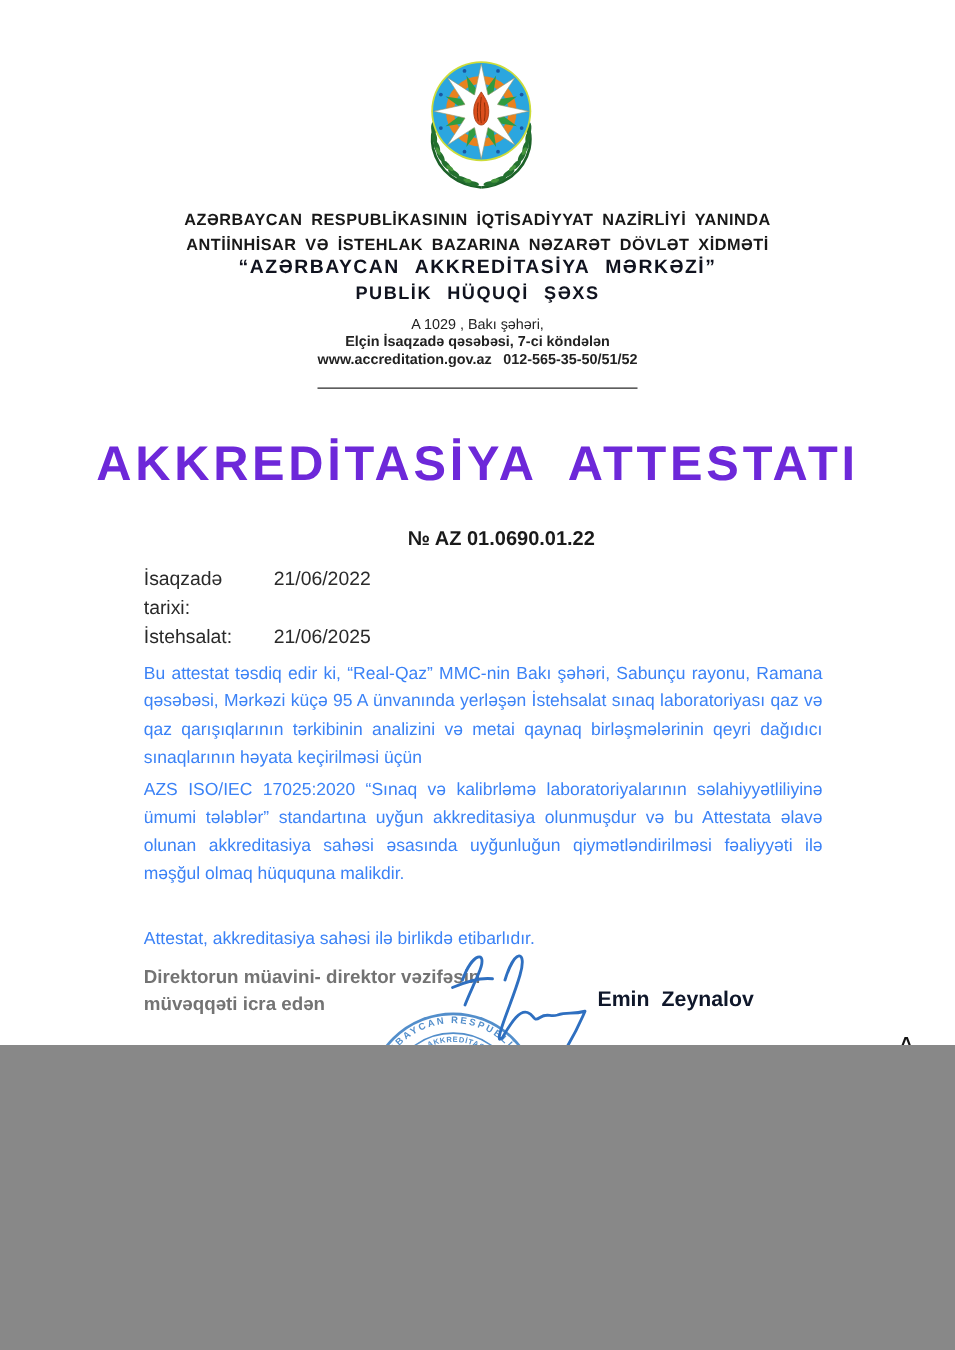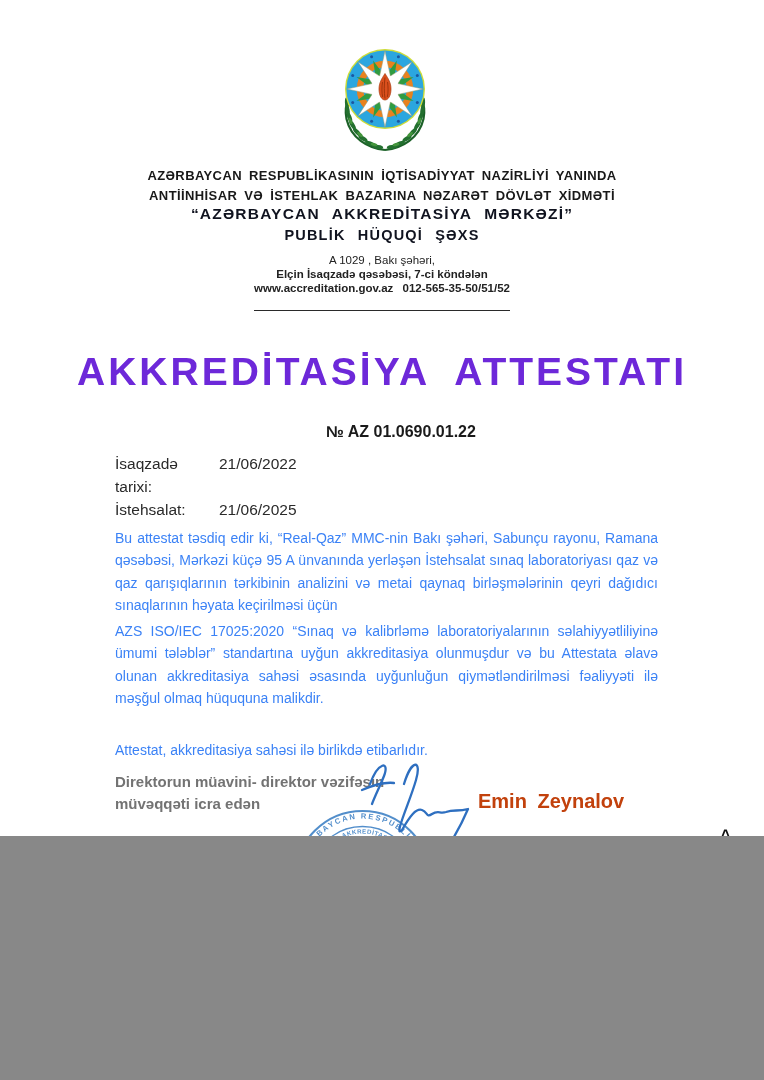--- a/index.html
+++ b/index.html
@@ -29,21 +29,21 @@
   .dates{left:115px;top:452px;font-size:15.5px;color:#2a2a2a;}
   .dates .row{display:flex;line-height:23px;}
   .dates .lbl{width:104px;}
 
   .para{left:115px;width:543px;font-size:14px;line-height:22.4px;color:#3b82f6;text-align:justify;}
   .para1{top:527px;}
   .para2{top:620px;}
   .para3{top:709px;text-align:left;margin-top:30px;}
 
   .sig-role{left:115px;top:771px;font-size:15px;font-weight:bold;line-height:21.5px;color:#737373;}
-  .sig-name{left:478px;top:790px;font-size:20px;font-weight:bold;word-spacing:5px;color:#c2410c;}
+  .sig-name{left:478px;top:790px;font-size:17px;font-weight:bold;word-spacing:5px;color:#0f172a;}
   .sig-svg{left:356px;top:748px;}
 
   .stamp-svg{left:292px;top:808px;opacity:.88;}
   .seal-mark{left:375px;top:841px;font-size:13.5px;font-weight:600;letter-spacing:1px;color:#2b2b2b;}
 
   .blank-no{
     left:653px;top:875px;width:136px;height:46px;
     transform:rotate(-90deg);transform-origin:50% 50%;
     display:flex;align-items:flex-end;gap:9px;color:#121212;white-space:nowrap;
   }

